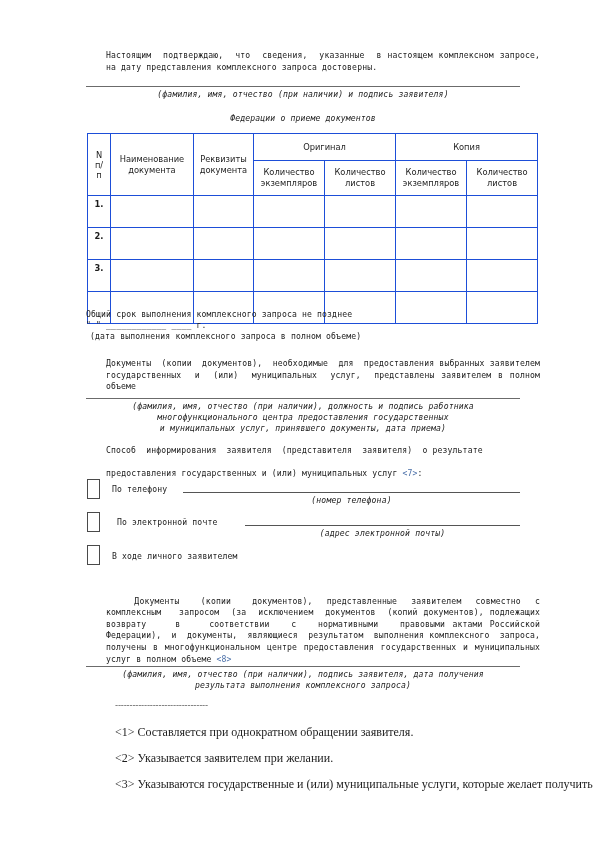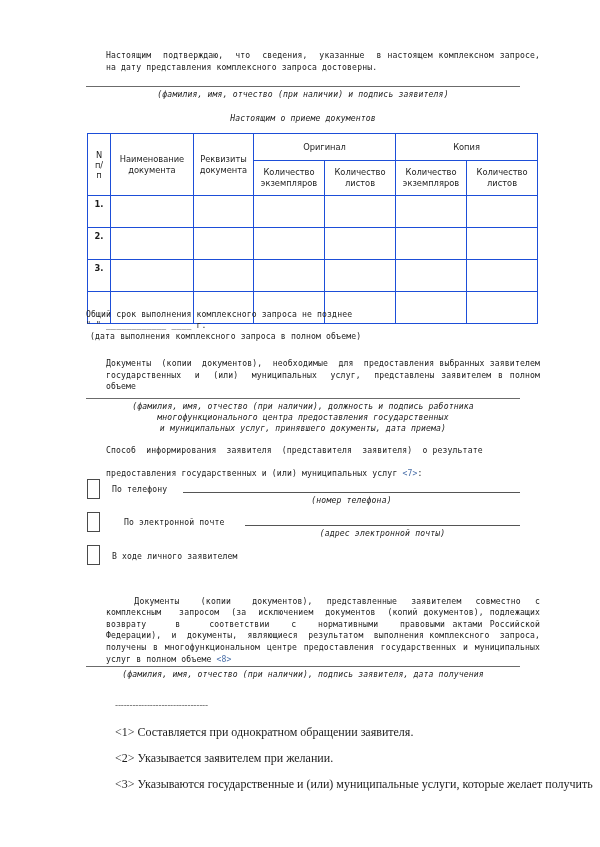--- a/index.html
+++ b/index.html
@@ -125,21 +125,21 @@
 <body>
 
 <div class="page">
 
   <div class="mono just" style="left:86px; top:50px; width:434px;">Настоящим  подтверждаю,  что  сведения,  указанные  в настоящем комплексном запросе, на дату представления комплексного запроса достоверны.</div>
 
   <div class="hr" style="left:86px; top:86px; width:434px;"></div>
 
   <div class="mono center" style="left:86px; top:89px; width:434px;">(фамилия, имя, отчество (при наличии) и подпись заявителя)</div>
 
-  <div class="mono center" style="left:86px; top:113px; width:434px;">Настоящим о приеме документов</div>
+  <div class="mono center" style="left:86px; top:113px; width:434px;">Федерации о приеме документов</div>
 
   <table class="tbl" style="left:87px; top:133px; width:450px;">
     <colgroup>
       <col style="width:23px">
       <col style="width:83px">
       <col style="width:60px">
       <col style="width:71px">
       <col style="width:71px">
       <col style="width:71px">
       <col style="width:71px">
@@ -223,34 +223,35 @@
   <div class="mono" style="left:86px; top:456px; width:434px;">
     <span>предоставления государственных и (или) муниципальных услуг </span><span class="ref">&lt;7&gt;</span><span>:</span>
   </div>
 
   <div class="cbox" style="left:87px; top:479px;"></div>
   <div class="mono" style="left:112px; top:484px; width:120px;">По телефону</div>
   <div class="fill" style="left:183px; top:492px; width:337px;"></div>
   <div class="mono center" style="left:183px; top:495px; width:337px;">(номер телефона)</div>
 
   <div class="cbox" style="left:87px; top:512px;"></div>
-  <div class="mono" style="left:124px; top:517px; width:160px;">По электронной почте</div>
+  <div class="mono" style="left:117px; top:517px; width:160px;">По электронной почте</div>
   <div class="fill" style="left:245px; top:525px; width:275px;"></div>
   <div class="mono center" style="left:245px; top:528px; width:275px;">(адрес электронной почты)</div>
 
   <div class="cbox" style="left:87px; top:545px;"></div>
   <div class="mono" style="left:112px; top:551px; width:220px;">В ходе личного заявителем</div>
 
   <div class="mono just" style="left:86px; top:584px; width:434px;">
     <span>Документы   (копии   документов),  представленные  заявителем  совместно  с комплексным   запросом  (за  исключением  документов  (копий документов), подлежащих    возврату    в    соответствии   с   нормативными   правовыми актами Российской  Федерации),  и  документы,  являющиеся  результатом  выполнения комплексного  запроса,  получены в многофункциональном центре предоставления государственных и муниципальных услуг в полном объеме </span><span class="ref">&lt;8&gt;</span>
   </div>
 
   <div class="hr" style="left:86px; top:666px; width:434px;"></div>
 
   <div class="mono center" style="left:86px; top:669px; width:434px;">(фамилия, имя, отчество (при наличии), подпись заявителя, дата получения</div>
+  <div class="mono center" style="left:86px; top:680px; width:434px;">результата выполнения комплексного запроса)</div>
 
   <div class="dashline" style="left:115px; top:700px;">--------------------------------</div>
 
   <div class="fn" style="left:115px; top:726px;">&lt;1&gt; Составляется при однократном обращении заявителя.</div>
   <div class="fn" style="left:115px; top:752px;">&lt;2&gt; Указывается заявителем при желании.</div>
   <div class="fn" style="left:115px; top:778px;">&lt;3&gt; Указываются государственные и (или) муниципальные услуги, которые желает получить</div>
 
 </div>
 
 </body></html>

